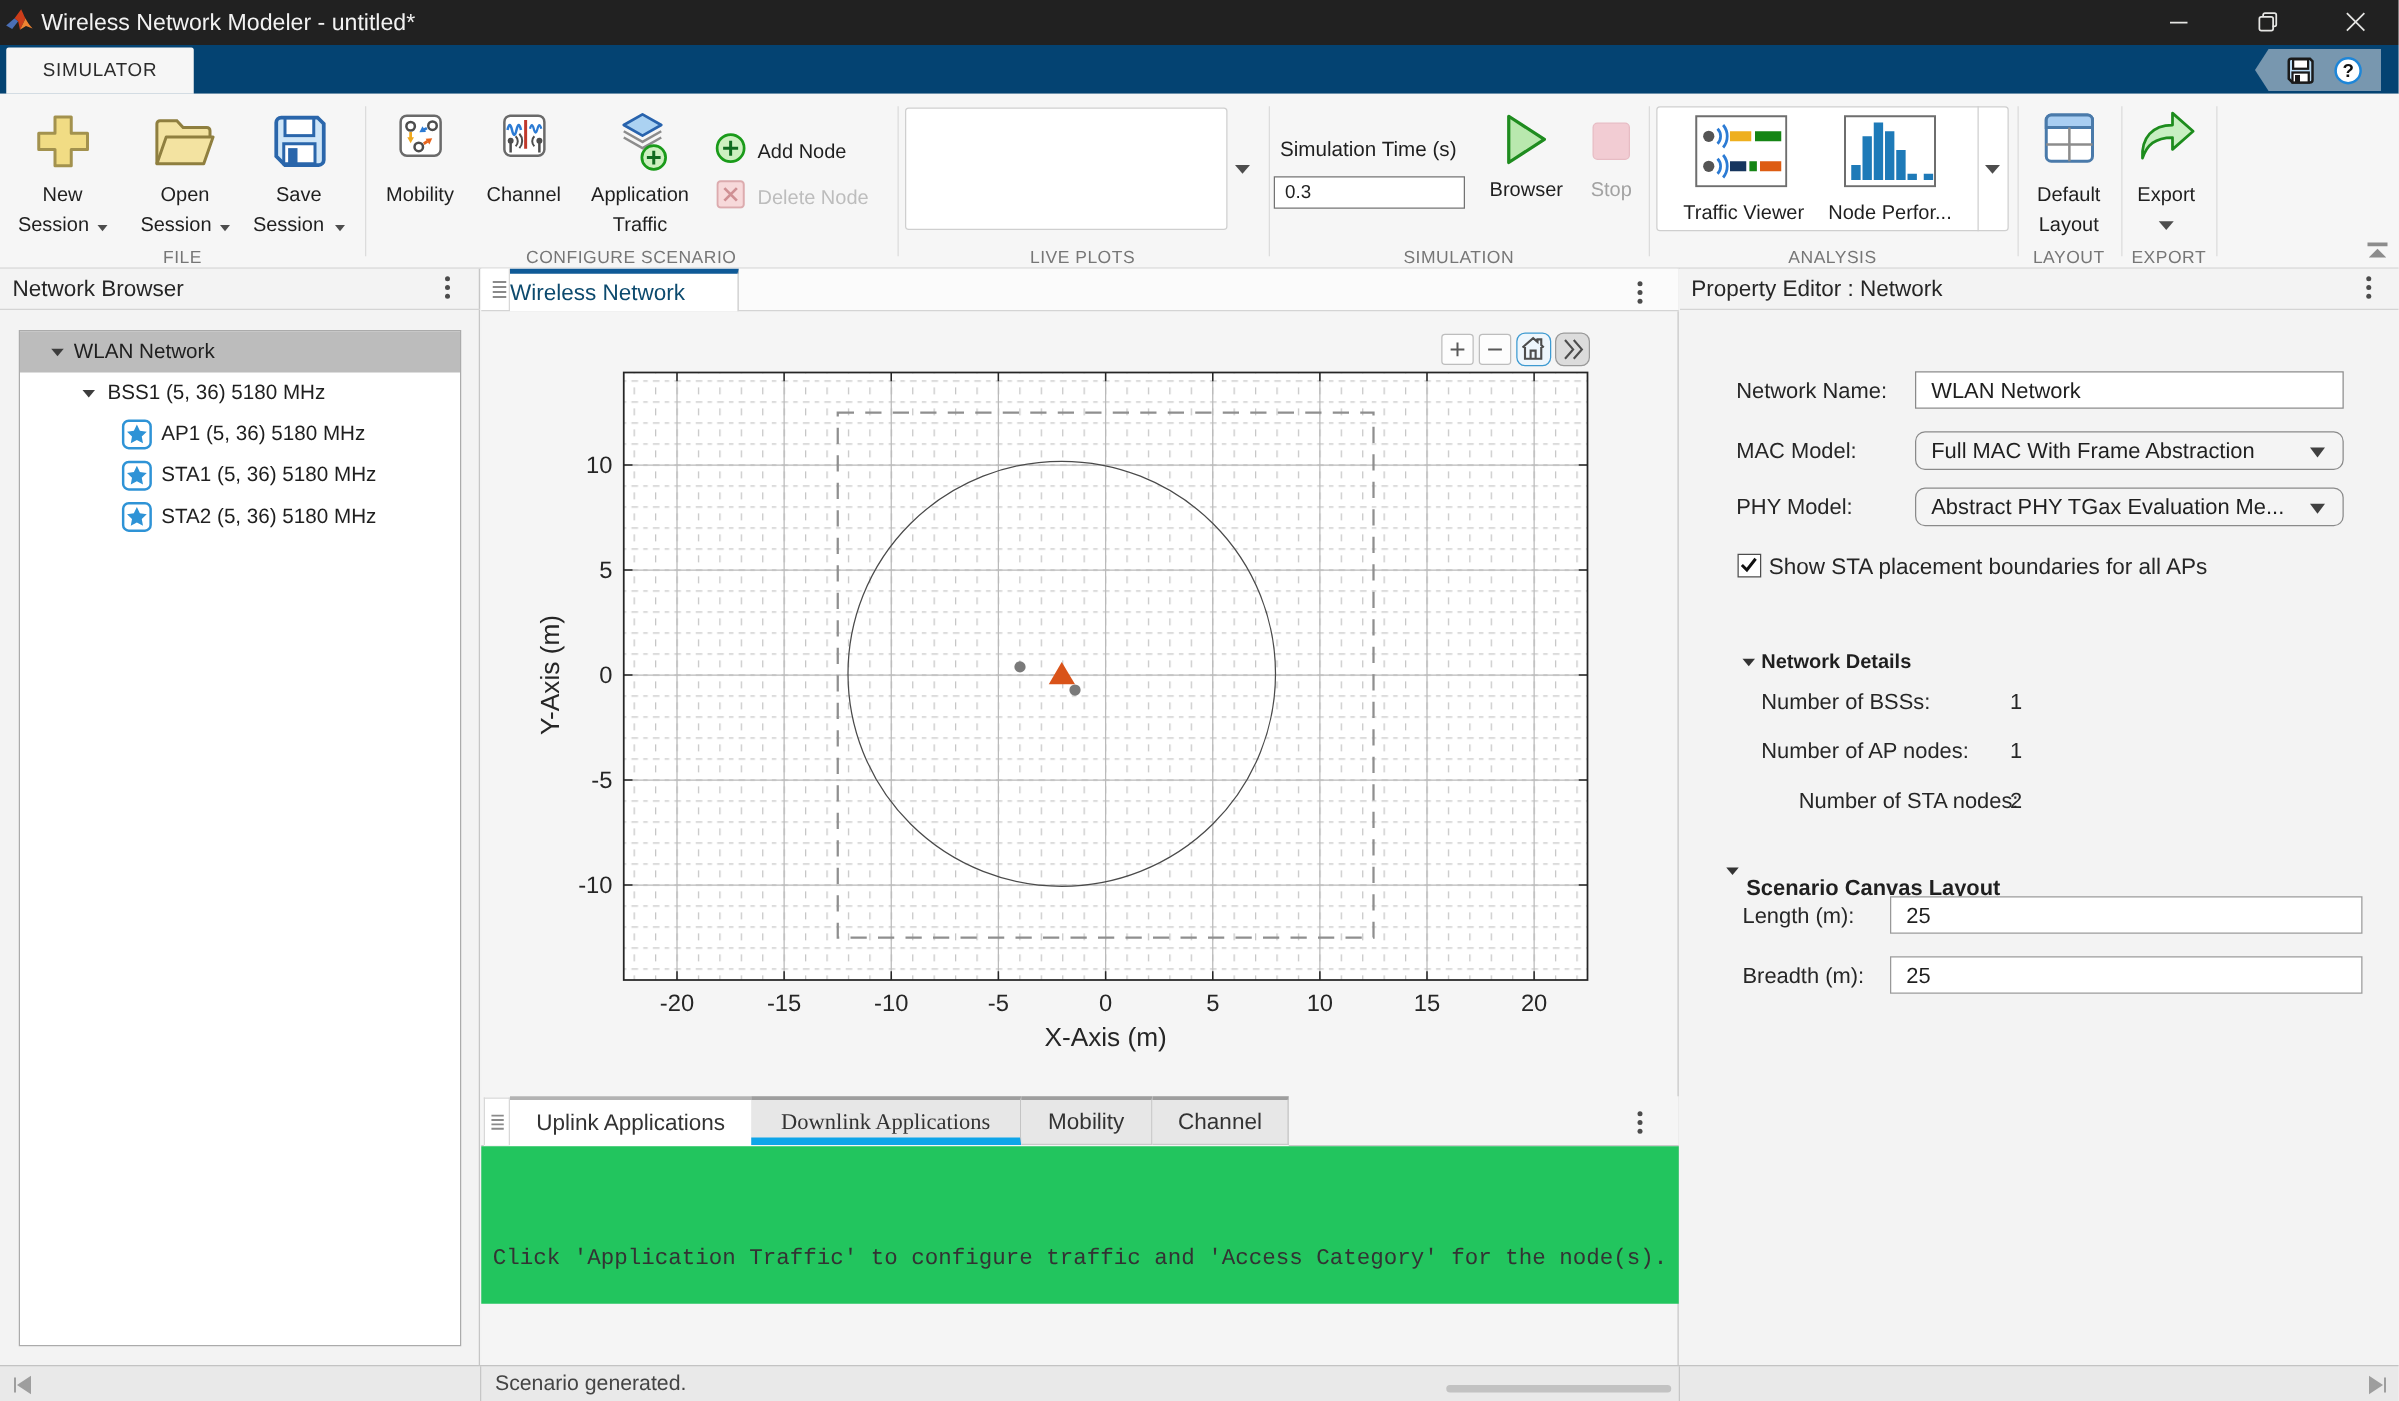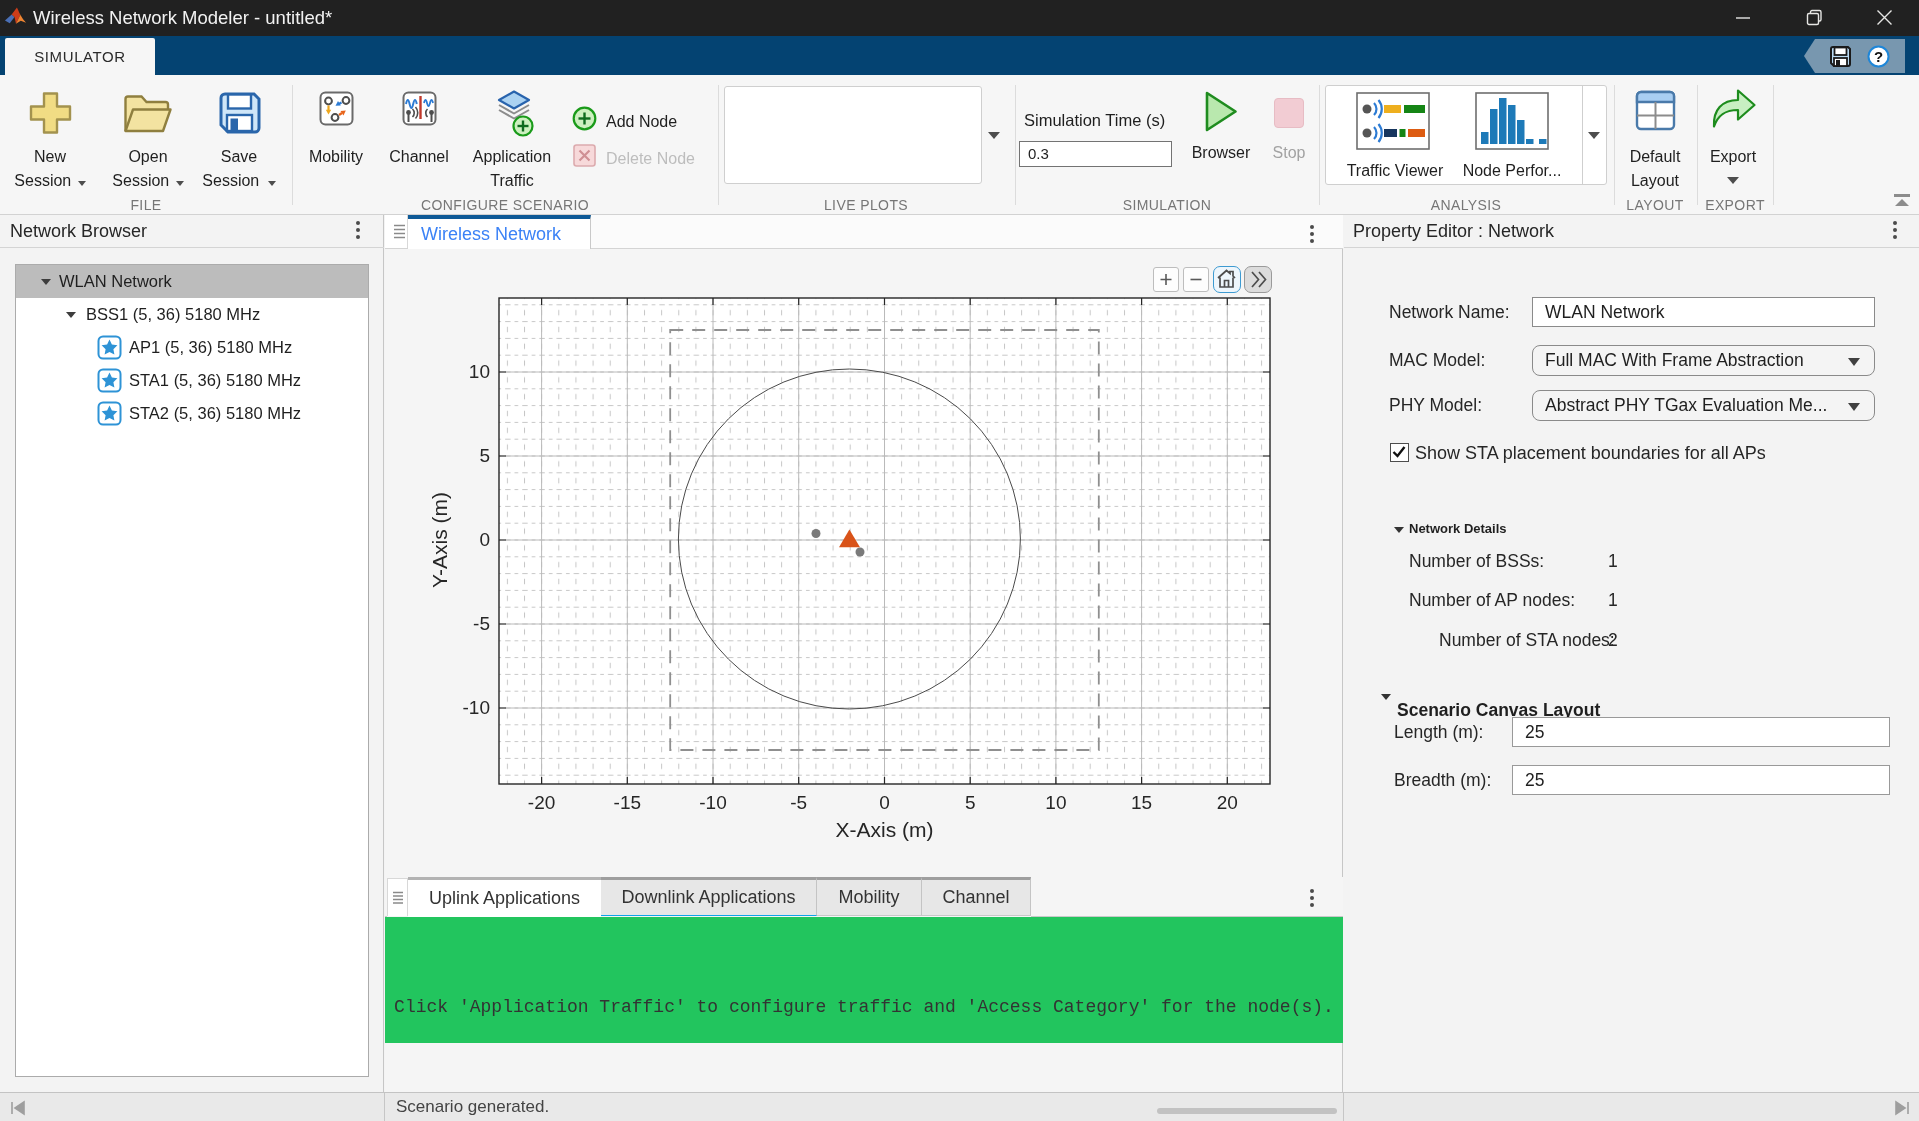--- a/index.html
+++ b/index.html
@@ -242,21 +242,21 @@
 </div>
 
 <div class="abs" style="left:385px;top:215px;width:958px;height:877px;background:#f5f5f5;border-right:1px solid #c6c6c6;">
 
   <div class="abs" style="left:0;top:0;width:958px;height:34px;background:#fbfbfb;border-bottom:1px solid #d4d4d4;">
     <div class="abs" style="left:0;top:0;width:23px;height:33px;background:#fff;border-right:1px solid #d8d8d8;">
       <svg class="abs" style="left:9px;top:9px" width="12" height="15">
           <path d="M0 1.5 h11 M0 5.5 h11 M0 9.5 h11 M0 13.5 h11" stroke="#8a8a8a" stroke-width="1.6"></path>
         </svg>
     </div>
-    <div class="abs" style="left:23px;top:0;width:183px;height:34px;background:#fff;border-top:4px solid #0f5a97;border-right:1px solid #c9c9c9;text-align:center;line-height:30px;font-size:18px;color:#3b82f6;padding-right:16px;">Wireless Network</div>
+    <div class="abs" style="left:23px;top:0;width:183px;height:34px;background:#fff;border-top:4px solid #0f5a97;border-right:1px solid #c9c9c9;text-align:left;line-height:30px;font-size:18px;color:#0c4a6e;padding-right:16px;">Wireless Network</div>
     <div class="abs kebab" style="left:922px;top:7px;width:10px;">
         <i></i>
         <i></i>
         <i></i>
       </div>
   </div>
 
   <svg class="abs" style="left:0;top:34px;" width="958" height="650">
     <defs>
       <pattern id="mg" width="17.142" height="16.8" patternUnits="userSpaceOnUse" x="1.88" y="4.9">
@@ -325,21 +325,21 @@
       </svg>
   </div>
 
   <div class="abs" style="left:0;top:662px;width:958px;height:40px;background:#f5f5f5;">
     <div class="abs" style="left:2px;top:1px;width:21px;height:38px;background:#fff;border:1px solid #d8d8d8;border-bottom:none;">
       <svg class="abs" style="left:5px;top:12px" width="11" height="14">
           <path d="M0 1.5 h10 M0 5 h10 M0 8.5 h10 M0 12 h10" stroke="#8a8a8a" stroke-width="1.5"></path>
         </svg>
     </div>
     <div class="abs" style="left:23px;top:0;width:193px;height:40px;background:#fff;border-top:3px solid #b3b3b3;text-align:center;line-height:36px;font-size:18px;color:#333;">Uplink Applications</div>
-    <div class="abs" style="left:216px;top:0;width:216px;height:39px;background:#e7e7e7;border-top:3px solid #9e9e9e;border-right:1px solid #c4c4c4;border-bottom:1px solid #0ea5e9;text-align:center;line-height:34px;font-size:18px;color:#333;">Downlink Applications</div>
+    <div class="abs" style="left:216px;top:0;width:216px;height:39px;background:#e7e7e7;border-top:3px solid #9e9e9e;border-right:1px solid #c4c4c4;border-bottom:6px solid #0ea5e9;text-align:center;line-height:34px;font-size:18px;color:#333;font-family:Liberation Serif, serif;">Downlink Applications</div>
     <div class="abs" style="left:432px;top:0;width:105px;height:39px;background:#e7e7e7;border-top:3px solid #9e9e9e;border-right:1px solid #c4c4c4;border-bottom:1px solid #c9c9c9;text-align:center;line-height:34px;font-size:18px;color:#333;">Mobility</div>
     <div class="abs" style="left:537px;top:0;width:109px;height:39px;background:#e7e7e7;border-top:3px solid #9e9e9e;border-right:1px solid #c4c4c4;border-bottom:1px solid #c9c9c9;text-align:center;line-height:34px;font-size:18px;color:#333;">Channel</div>
     <div class="abs" style="left:646px;top:39px;width:312px;height:1px;background:#c9c9c9;"></div>
     <div class="abs" style="left:0px;top:39px;width:2px;height:1px;background:#c9c9c9;"></div>
     <div class="abs kebab" style="left:922px;top:9px;width:10px;">
         <i></i>
         <i></i>
         <i></i>
       </div>
   </div>
@@ -372,21 +372,21 @@
   </div>
 
   <div class="abs" style="left:46px;top:228px;width:19px;height:19px;background:#fff;border:1.5px solid #4d4d4d;">
     <svg width="16" height="16">
         <path d="M2.5 8 L6.5 12 L13.5 3" fill="none" stroke="#111" stroke-width="2.4"></path>
       </svg>
   </div>
   <div class="abs" style="left:71px;top:229px;font-size:18px;line-height:18px;color:#262626;">Show STA placement boundaries for all APs</div>
 
   <span class="tri-d" style="position:absolute;left:50px;top:312px;border-left-width:5px;border-right-width:5px;border-top-width:6px;border-top-color:#333;"></span>
-  <div class="abs" style="left:65px;top:306px;font-size:13px;font-weight:bold;color:#1f1f1f;">Network Details</div>
+  <div class="abs" style="left:65px;top:306px;font-size:16px;font-weight:bold;color:#1f1f1f;">Network Details</div>
   <div class="abs" style="left:65px;top:336px;font-size:17.5px;color:#262626;">Number of BSSs:</div>
   <div class="abs" style="left:264px;top:336px;font-size:17.5px;color:#262626;">1</div>
   <div class="abs" style="left:65px;top:375px;font-size:17.5px;color:#262626;">Number of AP nodes:</div>
   <div class="abs" style="left:264px;top:375px;font-size:17.5px;color:#262626;">1</div>
   <div class="abs" style="left:65px;top:415px;font-size:17.5px;color:#262626;margin-left:30px;">Number of STA nodes:</div>
   <div class="abs" style="left:264px;top:415px;font-size:17.5px;color:#262626;">2</div>
 
   <span class="tri-d" style="position:absolute;left:37px;top:479px;border-left-width:5px;border-right-width:5px;border-top-width:6px;border-top-color:#333;"></span>
   <div class="abs" style="left:53px;top:473px;font-size:17.5px;font-weight:bold;color:#1f1f1f;margin-top:12px;">Scenario Canvas Layout</div>
 

